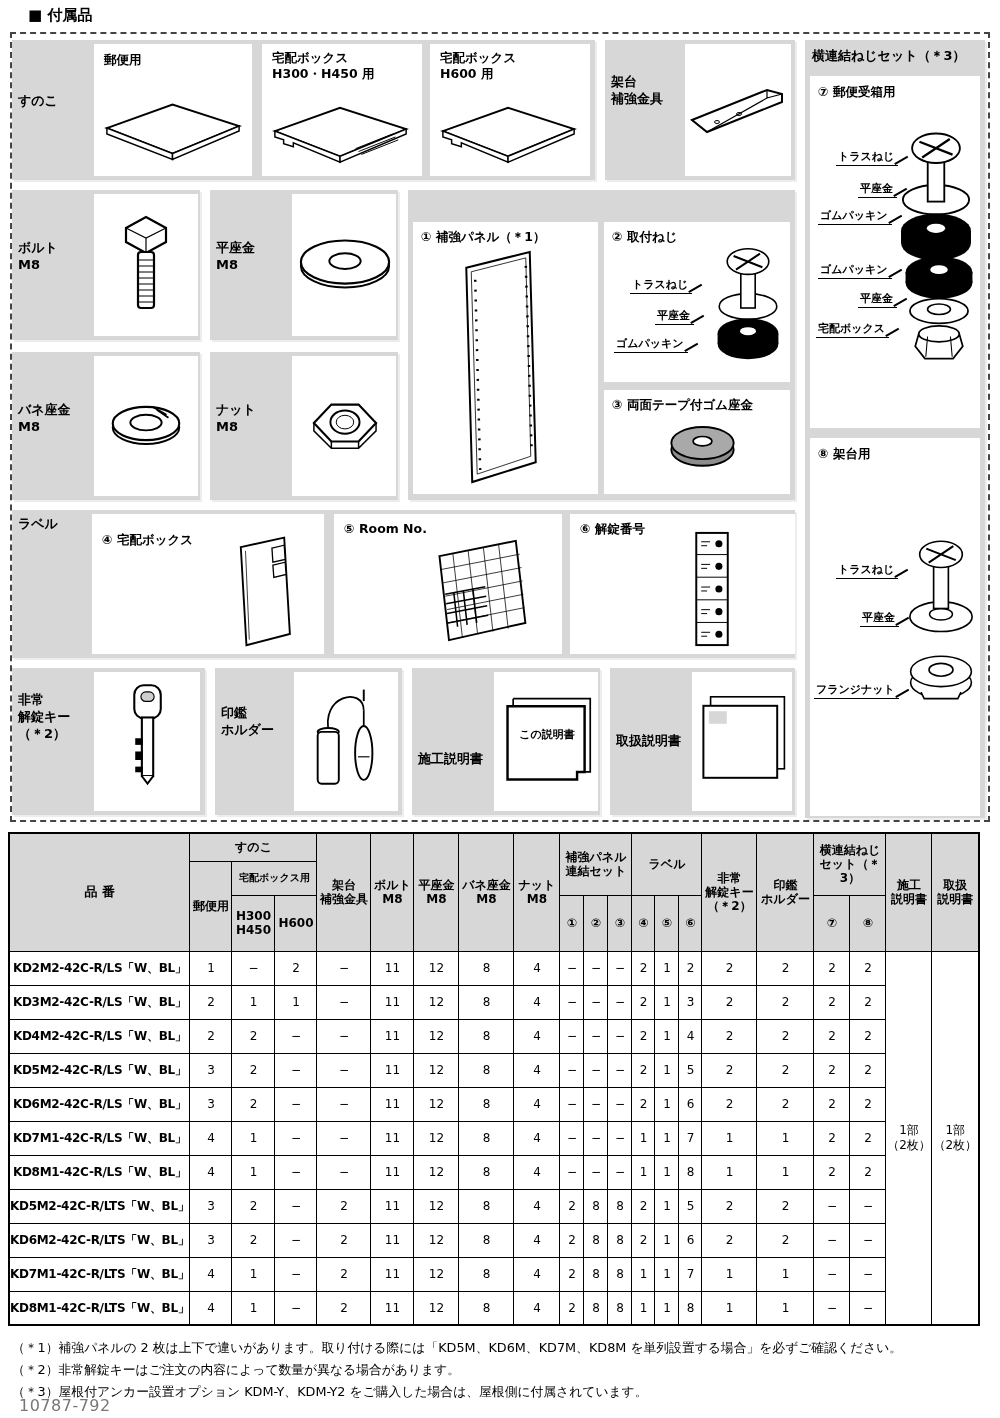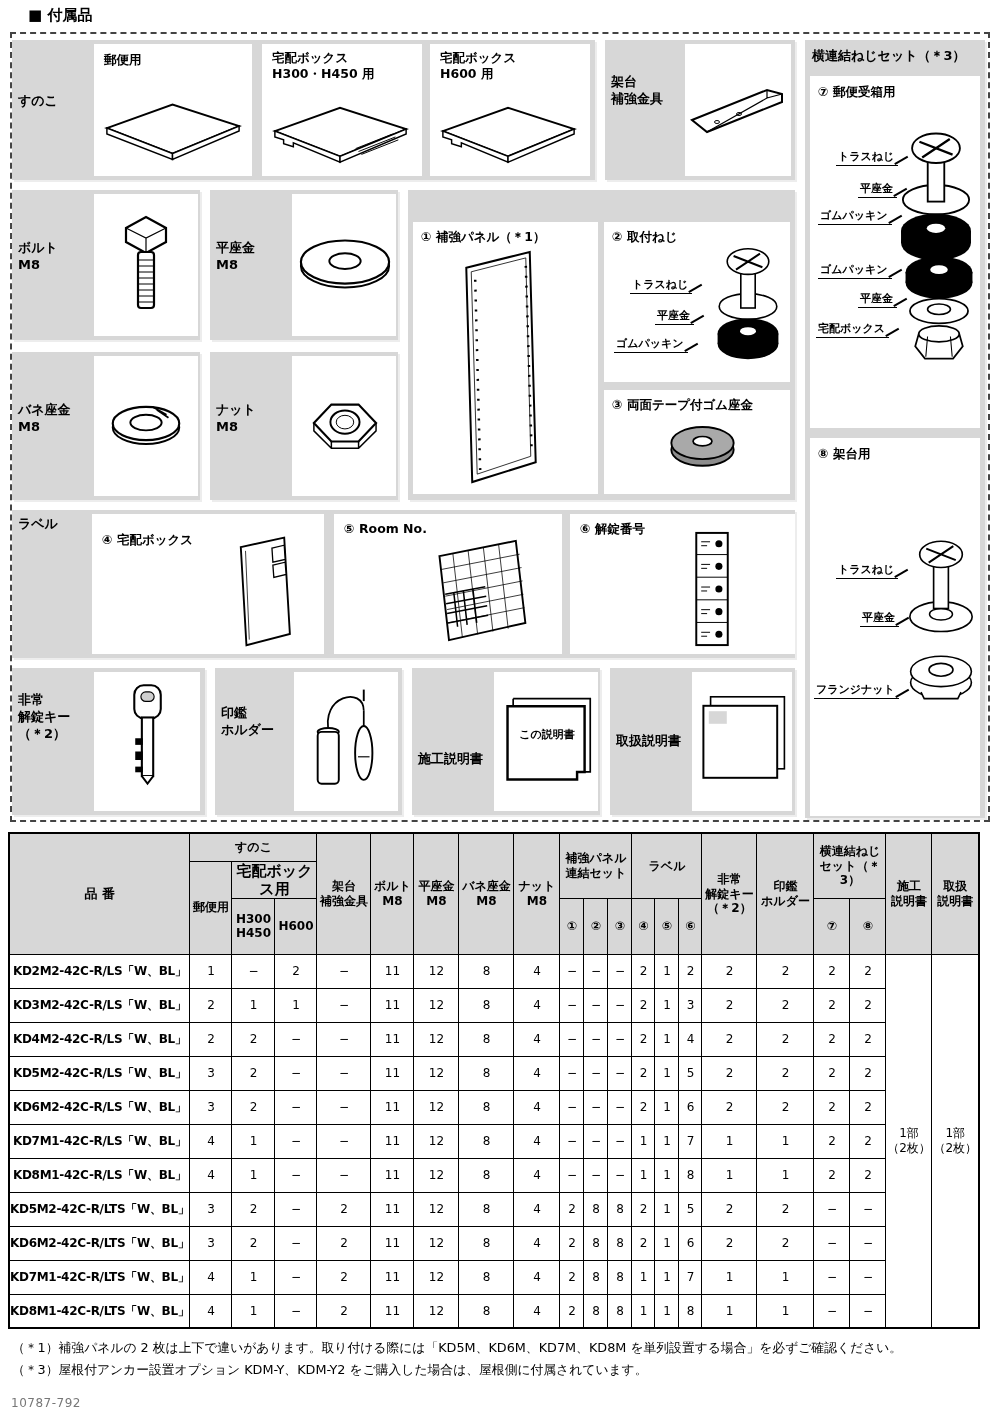--- a/index.html
+++ b/index.html
@@ -18,21 +18,21 @@
   .ptable{position:absolute;left:8px;top:832px;border-collapse:collapse;table-layout:fixed;border:2px solid #000;}
   .ptable th,.ptable td{border:1px solid #000;text-align:center;vertical-align:middle;padding:0;font-size:12px;line-height:1.2;}
   .ptable thead th{background:#d7d7d7;font-weight:700;white-space:pre-line;}
   .trA{height:28px;} .trB{height:34px;} .trC{height:56px;}
   .ptable tbody tr{height:34px;}
   .pn{text-align:left;font-weight:700;font-size:12.3px;padding:0 3px;white-space:nowrap;letter-spacing:-.3px;}
   .num{font-size:12.5px;}
   .pre{white-space:pre-line;}
   .notes{position:absolute;left:12px;top:1338px;width:976px;font-size:12.8px;line-height:1.55;}
   .note-line{margin:0 0 2px 0;}
-  .docnum{position:absolute;left:11px;top:1396px;font-size:12px;color:#777;letter-spacing:.5px;}
+  .docnum{position:absolute;left:19px;top:1396px;font-size:16px;color:#777;letter-spacing:.5px;}
   svg{display:block;}
 </style>
 </head>
 <body>
 
 <div class="page">
 
   <div class="title">■ 付属品</div>
   <div class="dash"></div>
 
@@ -368,21 +368,21 @@
 ホルダー</th>
         <th colspan="2" rowspan="2">横連結ねじ
 セット（＊3）</th>
         <th rowspan="3">施工
 説明書</th>
         <th rowspan="3">取扱
 説明書</th>
       </tr>
       <tr class="trB">
         <th rowspan="2">郵便用</th>
-        <th colspan="2" style="font-size:15px;">宅配ボックス用</th>
+        <th colspan="2" style="font-size:10px;">宅配ボックス用</th>
       </tr>
       <tr class="trC">
         <th>H300
 H450</th>
         <th>H600</th>
         <th>①</th>
         <th>②</th>
         <th>③</th>
         <th>④</th>
         <th>⑤</th>
@@ -625,17 +625,18 @@
           <td class="num">1</td>
           <td class="num">1</td>
           <td class="num">−</td>
           <td class="num">−</td>
         </tr>
       </tbody>
   </table>
 
   <div class="notes">
     <div class="note-line">（＊1）補強パネルの 2 枚は上下で違いがあります。取り付ける際には「KD5M、KD6M、KD7M、KD8M を単列設置する場合」を必ずご確認ください。</div>
+    <div class="note-line">（＊2）非常解錠キーはご注文の内容によって数量が異なる場合があります。</div>
     <div class="note-line">（＊3）屋根付アンカー設置オプション KDM-Y、KDM-Y2 をご購入した場合は、屋根側に付属されています。</div>
   </div>
   <div class="docnum">10787-792</div>
 
 </div>
 
 </body></html>

